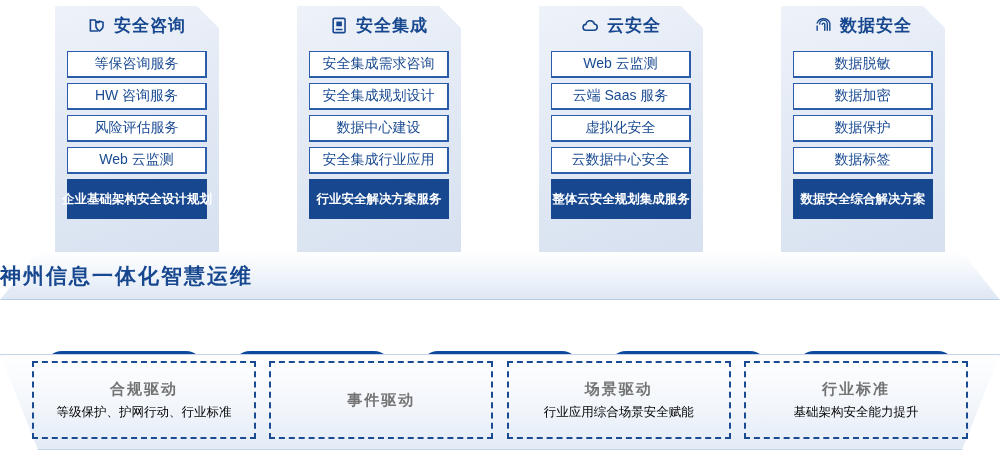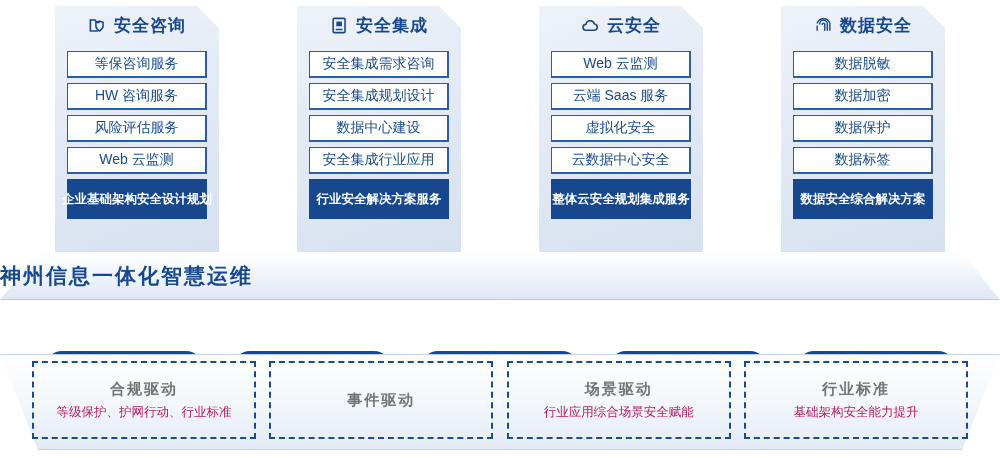--- a/index.html
+++ b/index.html
@@ -155,21 +155,21 @@
   }
   .driver-title {
     font-size: 15px;
     font-weight: bold;
     color: #737373;
     letter-spacing: 2px;
     text-align: right;
   }
   .driver-desc {
     font-size: 12.5px;
-    color: #be185d;
+    color: #000000;
     white-space: nowrap;
     text-align: right;
   }
 </style>
 </head>
 <body>
 
 <div id="root">
 
   <div class="cards-row">

